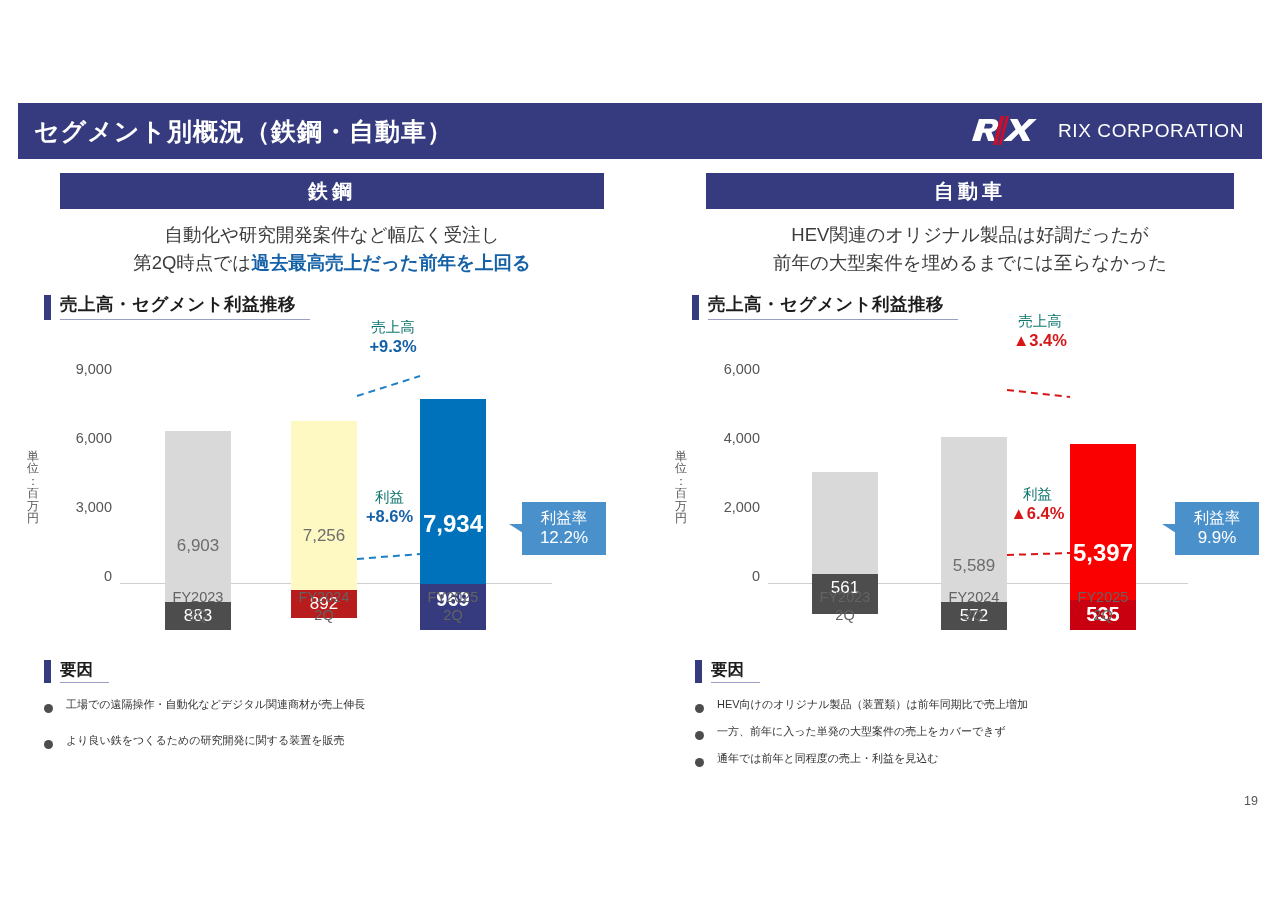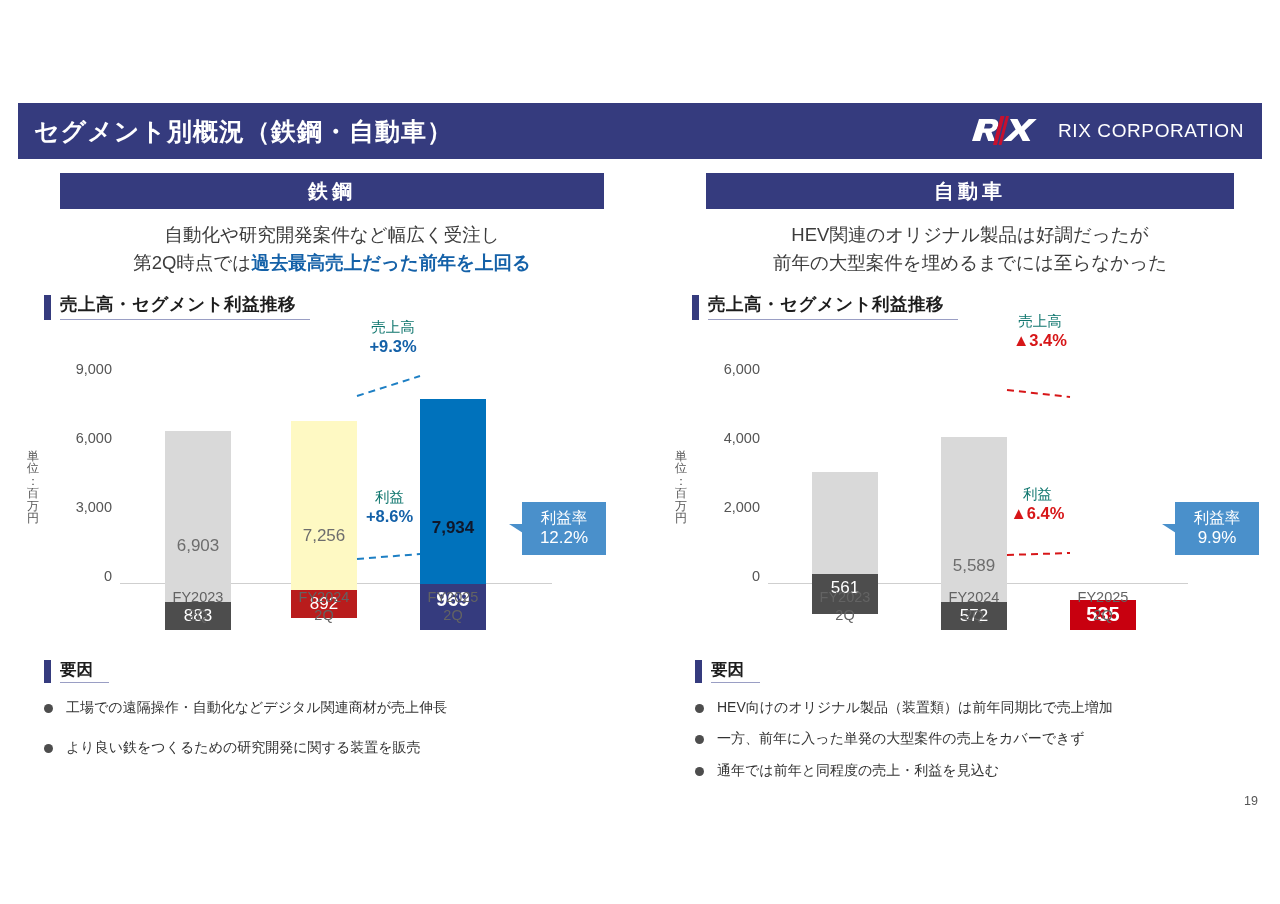--- a/index.html
+++ b/index.html
@@ -81,21 +81,21 @@
   }
   .bar-group { position:absolute; bottom:0; width:66px; }
   .bar-rev  { width:100%; }
   .bar-prof { width:100%; }
   .bar-val {
     position:absolute; left:0; width:100%; text-align:center;
     font-size:17px;
   }
   .rev-val  { color:#6d6d6d; }
   .prof-val { color:#ffffff; font-size:17px; }
-  .hl-rev-val  { color:#0f172a; font-weight:bold; font-size:17px; }
+  .hl-rev-val  { color:#ffffff; font-weight:bold; font-size:24px; }
   .hl-prof-val { color:#ffffff; font-weight:bold; font-size:20px; }
 
   .xlabel {
     position:absolute; width:100px; text-align:center;
     font-size:14.5px; color:#636363; line-height:1.25;
   }
 
   .delta {
     position:absolute; text-align:center; line-height:1.3;
   }
@@ -125,21 +125,21 @@
   .factors-right { left:695px; top:660px; width:580px; }
   .f-head { display:flex; align-items:flex-end; gap:9px; }
   .f-bar  { width:7px; height:23px; background:#353B7E; flex:0 0 auto; }
   .f-title {
     font-size:16.5px; font-weight:bold; color:#1d1d1d;
     border-bottom:1.5px solid #9a9ec4; padding:0 16px 4px 0; line-height:1.1;
   }
   .f-list { margin-top:14px; }
   .f-item {
     display:flex; align-items:flex-start; gap:13px;
-    font-size:14px; color:#333; line-height:1.45;
+    font-size:11px; color:#333; line-height:1.45;
   }
   .factors-left  .f-item { margin-bottom:20px; }
   .factors-right .f-item { margin-bottom:11px; }
   .f-dot {
     width:9px; height:9px; border-radius:50%;
     background:#4d4d4d; flex:0 0 auto; margin-top:7px;
   }
 
   .page-no {
     position:absolute; right:22px; bottom:96px;
@@ -308,20 +308,23 @@
       <div class="bar-group" style="left:271px; height:253px;">
         <div class="bar-rev" style="height:165px; background:#d9d9d9; position:absolute; bottom:28px;">
           <div class="bar-val rev-val" style="bottom:26px;">5,589</div>
         </div>
         <div class="bar-prof" style="height:28px; background:#4d4d4d; position:absolute; bottom:0;">
           <div class="bar-val prof-val" style="top:4px;">572</div>
         </div>
       </div>
 
       <div class="bar-group" style="left:400px; height:253px;">
+        <div class="bar-rev" style="height:157px; background:#fa0000; position:absolute; bottom:29px;">
+          <div class="bar-val hl-rev-val" style="bottom:34px;">5,397</div>
+        </div>
         <div class="bar-prof" style="height:30px; background:#c8000f; position:absolute; bottom:0;">
           <div class="bar-val hl-prof-val" style="top:3px;">535</div>
         </div>
       </div>
 
       <svg style="position:absolute; left:0; top:0; width:600px; height:300px; pointer-events:none;">
         <line x1="337" y1="60" x2="400" y2="67" stroke="#d71618" stroke-width="2" stroke-dasharray="7,5"></line>
         <line x1="337" y1="225" x2="400" y2="223" stroke="#d71618" stroke-width="2" stroke-dasharray="7,5"></line>
       </svg>
 

